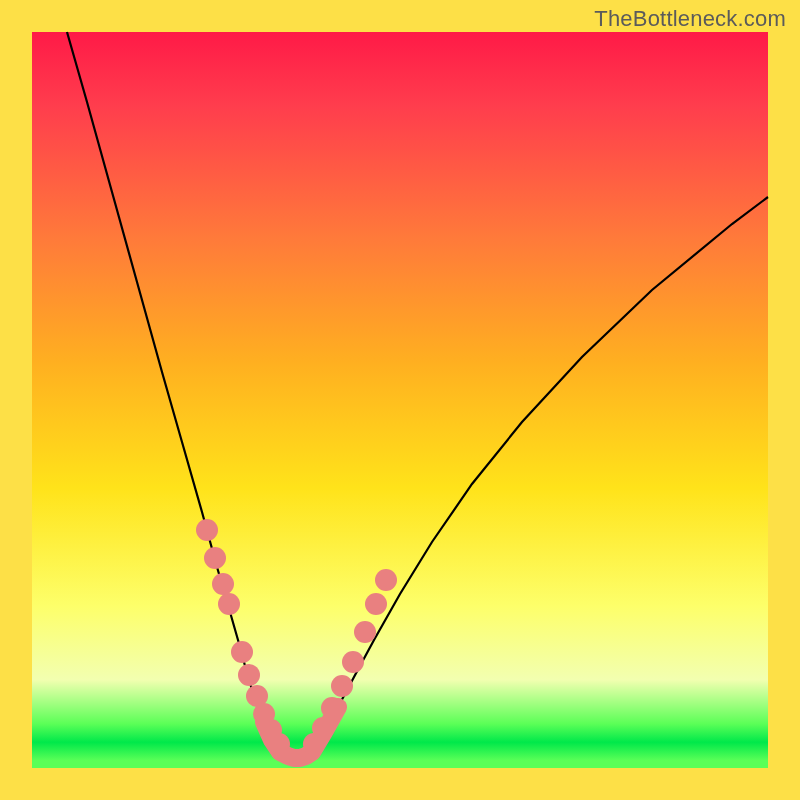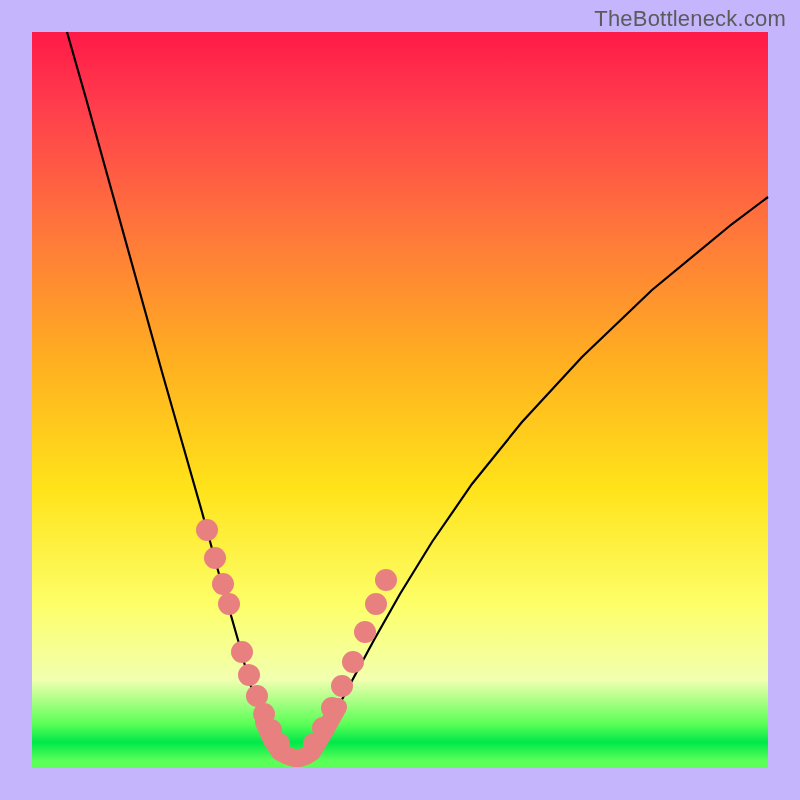--- a/index.html
+++ b/index.html
@@ -7,21 +7,21 @@
     padding: 0;
     width: 800px;
     height: 800px;
     overflow: hidden;
     background: #000;
     font-family: Arial, Helvetica, sans-serif;
   }
   .frame {
     position: absolute;
     inset: 0;
-    background: #c4b5fd;
+    background: #fde047;
     text-align: center;
   }
   .plot {
     position: absolute;
     left: 32px;
     top: 32px;
     width: 736px;
     height: 736px;
     
     background: linear-gradient(

